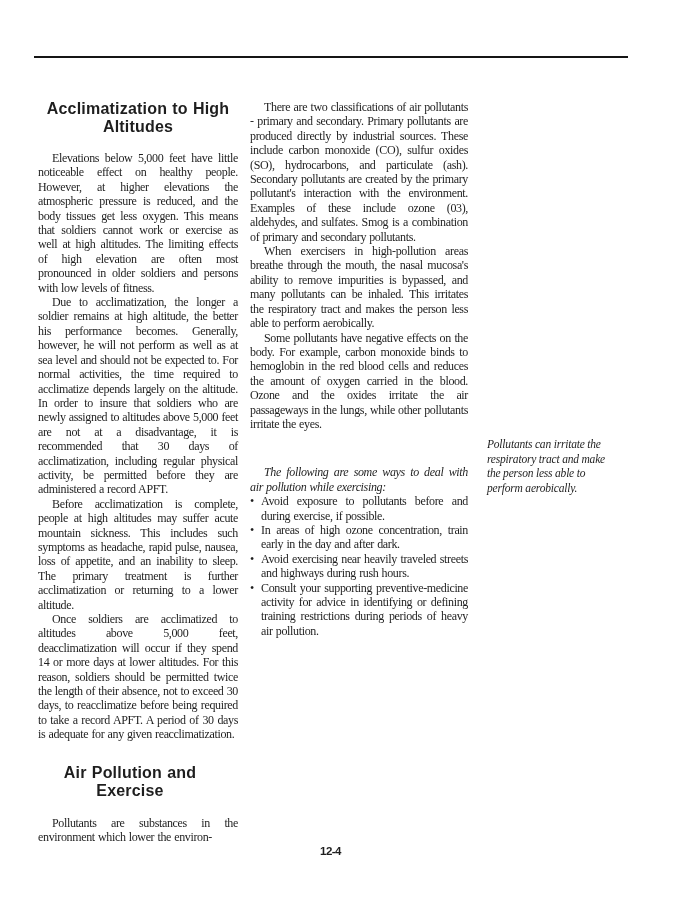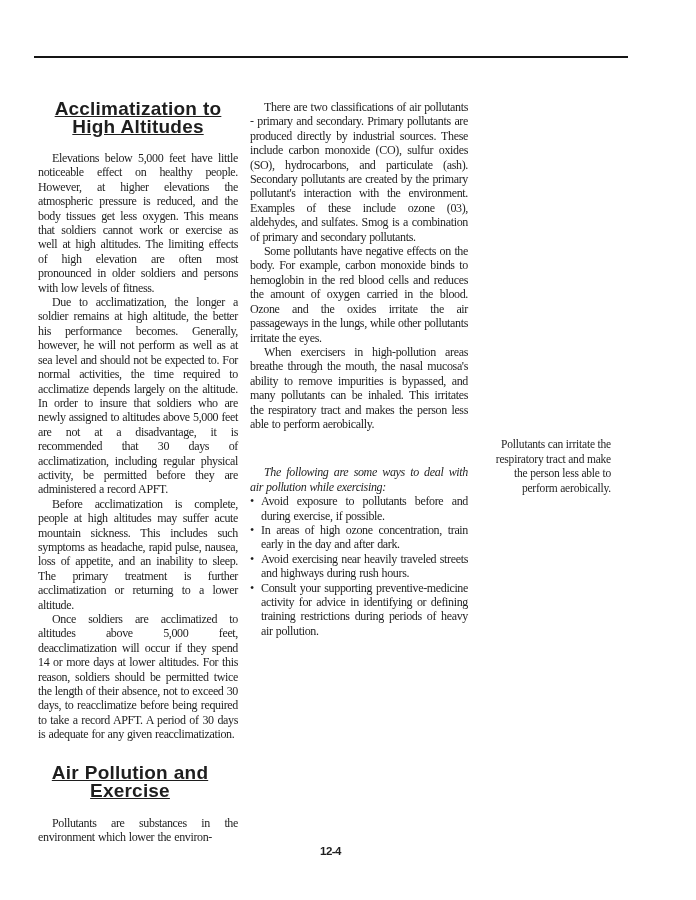--- a/index.html
+++ b/index.html
@@ -28,26 +28,25 @@
     line-height: 14.4px;
     letter-spacing: -0.35px;
     word-spacing: 0.5px;
     text-align: justify;
   }
   .col-left  { left: 38px;  width: 200px; }
   .col-right { left: 250px; width: 218px; }
   .section-heading {
     font-family: "Liberation Sans", sans-serif;
     font-weight: bold;
-    font-size: 19px;
+    font-size: 16px;
     line-height: 18px;
     letter-spacing: 0.2px;
     text-align: center;
     margin: 0 0 15px 0;
-    text-decoration: underline;
   }
   .section-heading.second { margin: 22px 16px 16px 0; }
   .col p { margin: 0; text-indent: 14px; }
   .col p.noindent { text-indent: 0; }
   .col p.section-gap { margin-top: 34px; font-style: italic; }
   .bullet-list { list-style: none; margin: 0; padding: 0; }
   .bullet-list li {
     position: relative;
     padding-left: 11px;
     margin: 0;
@@ -55,23 +54,24 @@
   .bullet-list li .bullet-glyph {
     position: absolute;
     left: 0;
     top: 0;
   }
   .margin-note {
     position: absolute;
     left: 487px;
     top: 437px;
     width: 124px;
+    font-style: italic;
     font-size: 11.5px;
     line-height: 14.5px;
-    text-align: right;
+    text-align: left;
     letter-spacing: -0.2px;
   }
   .page-number {
     position: absolute;
     left: 320px;
     top: 845px;
     font-family: "Liberation Sans", sans-serif;
     font-weight: bold;
     font-size: 11.5px;
     letter-spacing: -0.5px;
@@ -90,22 +90,22 @@
     <p>Elevations below 5,000 feet have little noticeable effect on healthy people. However, at higher elevations the atmospheric pressure is reduced, and the body tissues get less oxygen. This means that soldiers cannot work or exercise as well at high altitudes. The limiting effects of high elevation are often most pronounced in older soldiers and persons with low levels of fitness.</p>
     <p>Due to acclimatization, the longer a soldier remains at high altitude, the better his performance becomes. Generally, however, he will not perform as well as at sea level and should not be expected to. For normal activities, the time required to acclimatize depends largely on the altitude. In order to insure that soldiers who are newly assigned to altitudes above 5,000 feet are not at a disadvantage, it is recommended that 30 days of acclimatization, including regular physical activity, be permitted before they are administered a record APFT.</p>
     <p>Before acclimatization is complete, people at high altitudes may suffer acute mountain sickness.  This includes such symptoms as headache, rapid pulse, nausea, loss of appetite, and an inability to sleep. The primary treatment is further acclimatization or returning to a lower altitude.</p>
     <p>Once soldiers are acclimatized to altitudes above 5,000 feet, deacclimatization will occur if they spend 14 or more days at lower altitudes. For this reason, soldiers should be permitted twice the length of their absence, not to exceed 30 days, to reacclimatize before being required to take a record APFT. A period of 30 days is adequate for any given reacclimatization.</p>
     <h1 class="section-heading second">Air Pollution and Exercise</h1>
     <p>Pollutants are substances in the environment which lower the environ-</p>
   </div>
 
   <div class="col col-right">
     <p><span>There are two classifications of air pollutants - primary and secondary. Primary pollutants are produced directly by industrial sources.  These include carbon monoxide (CO), sulfur oxides (SO), hydrocarbons, and particulate (ash). Secondary pollutants are created by the primary pollutant's interaction with the environment. Examples of these include ozone </span><b class="inline-bold">(03),</b><span> aldehydes, and sulfates.  Smog is a combination of primary and secondary pollutants.</span></p>
+    <p>When exercisers in high-pollution areas breathe through the mouth, the nasal mucosa's ability to remove impurities is bypassed, and many pollutants can be inhaled.  This irritates the respiratory tract and makes the person less able to perform aerobically.</p>
     <p>Some pollutants have negative effects on the body. For example, carbon monoxide binds to hemoglobin in the red blood cells and reduces the amount of oxygen carried in the blood. Ozone and the oxides irritate the air passageways in the lungs, while other pollutants irritate the eyes.</p>
-    <p>When exercisers in high-pollution areas breathe through the mouth, the nasal mucosa's ability to remove impurities is bypassed, and many pollutants can be inhaled.  This irritates the respiratory tract and makes the person less able to perform aerobically.</p>
     <p class="section-gap">The following are some ways to deal with air pollution while exercising:</p>
     <ul class="bullet-list">
       <li><span class="bullet-glyph">•</span><span>Avoid exposure to pollutants before and during exercise, if possible.</span></li>
       <li><span class="bullet-glyph">•</span><span>In areas of high ozone concentration, train early in the day and after dark.</span></li>
       <li><span class="bullet-glyph">•</span><span>Avoid exercising near heavily traveled streets and highways during rush hours.</span></li>
       <li><span class="bullet-glyph">•</span><span>Consult your supporting preventive-medicine activity for advice in identifying or defining training restrictions during periods of heavy air pollution.</span></li>
     </ul>
   </div>
 
   <div class="margin-note">Pollutants can irritate the respiratory tract and make the person less able to perform aerobically.</div>

